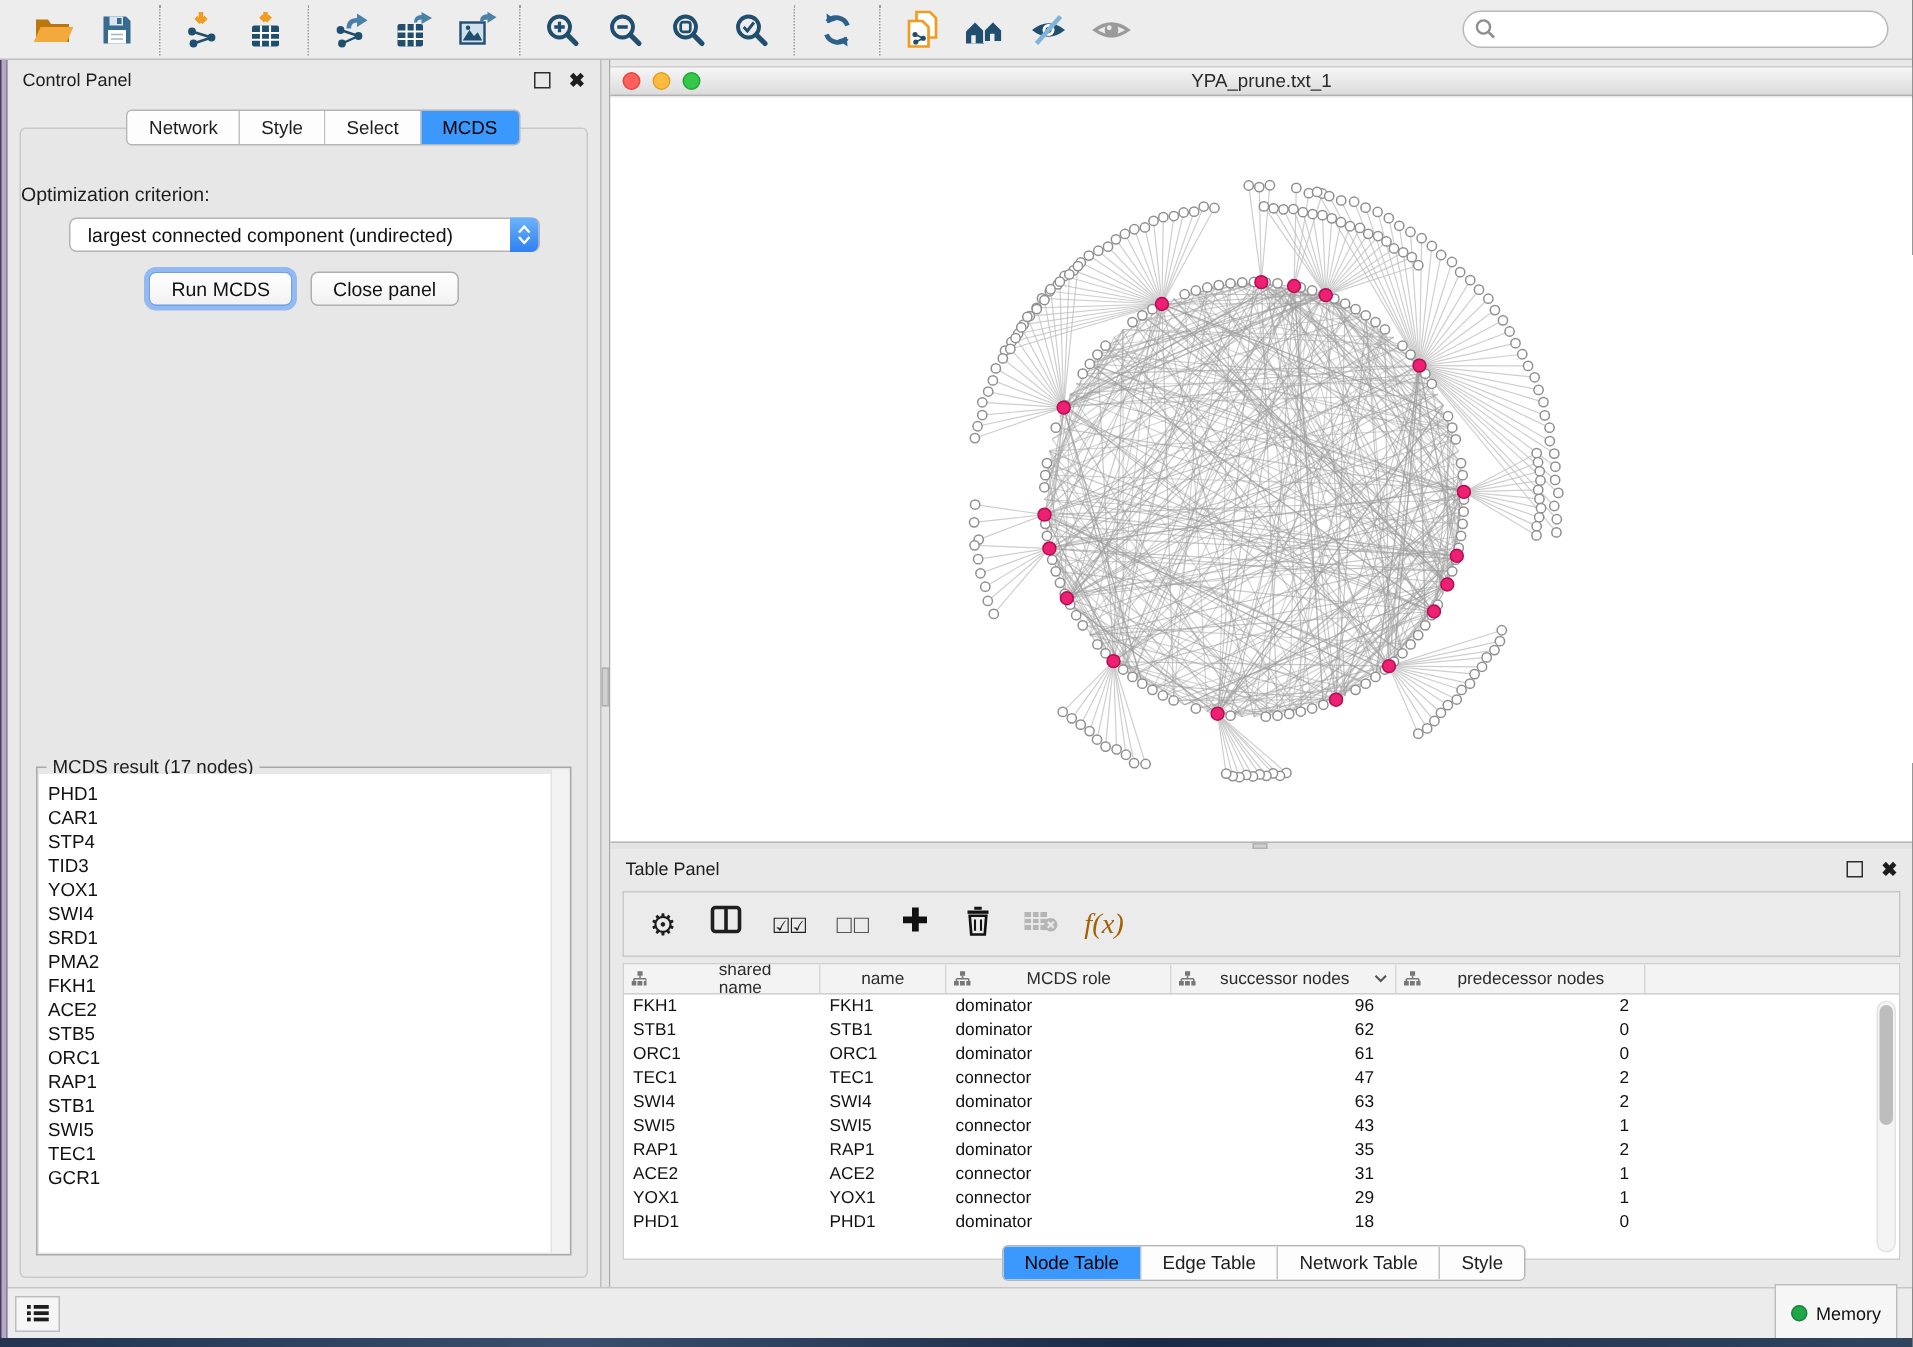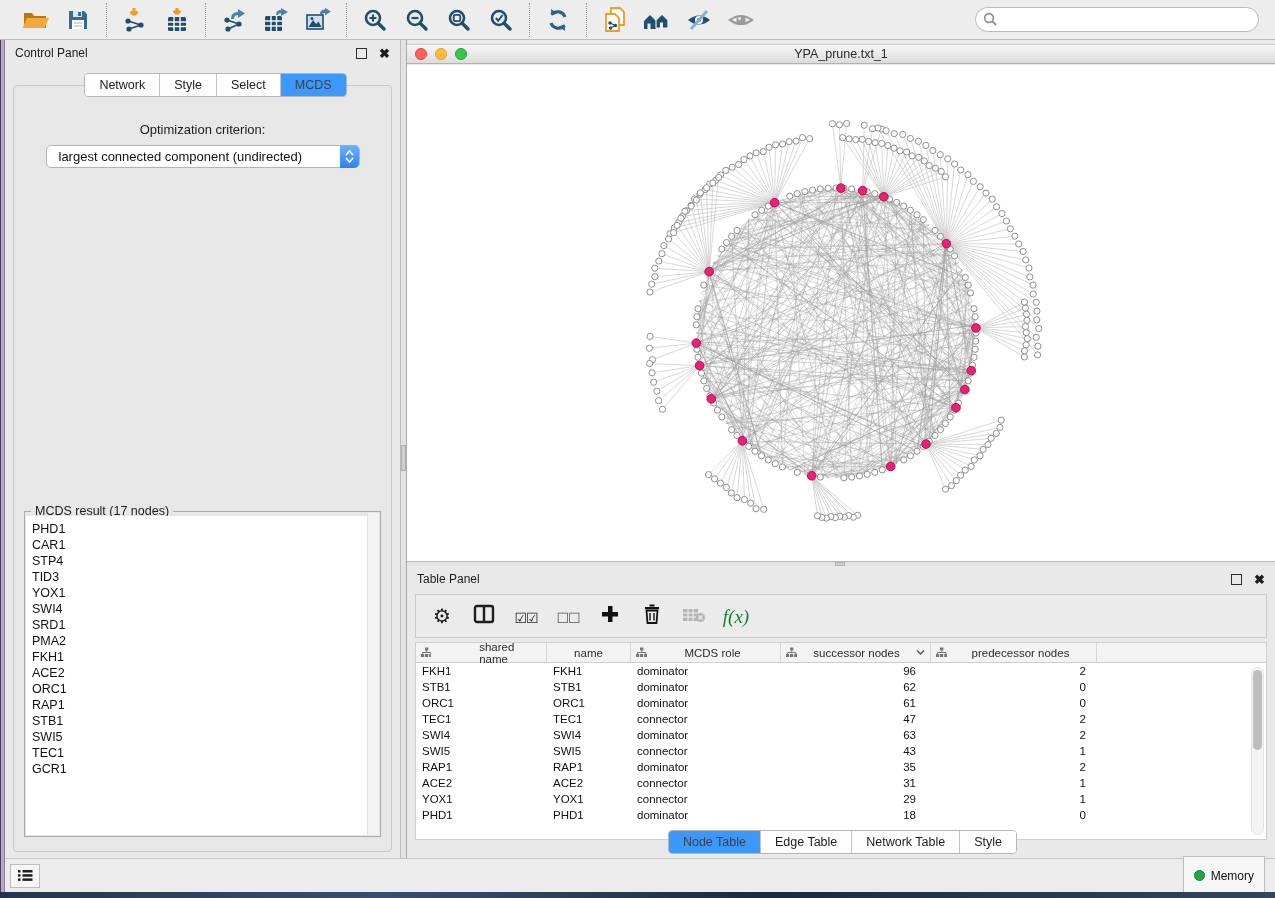--- a/index.html
+++ b/index.html
@@ -30,24 +30,24 @@
   .panel-titlebar .spacer{flex:1;}
   .float-btn{width:11px;height:11px;border:1.6px solid #2e2e2e;background:transparent;
       margin-right:12px;padding:0;}
   .close-btn{border:none;background:transparent;font-size:13px;font-weight:bold;color:#1d1d1d;
       padding:0;line-height:1;}
   .cp-tabs{position:absolute;left:0;top:33px;width:100%;display:flex;justify-content:center;z-index:3;padding-left:26px;}
   .seg{display:flex;border:1px solid #b5b5b5;border-radius:4px;overflow:hidden;background:#fff;}
   .seg button{border:none;background:#fdfdfd;font-size:12.5px;color:#1d1d1d;
       padding:3px 14px;border-right:1px solid #c3c3c3;font-family:"Liberation Sans",sans-serif;line-height:16px;}
   .seg button:last-child{border-right:none;}
-  .seg button.active{background:#3b99fd;color:#404040;}
+  .seg button.active{background:#3b99fd;color:#000000;}
   .cp-content{position:absolute;left:8px;right:8px;top:45px;bottom:6px;background:#e7e7e7;
       border:1px solid #c9c9c9;border-radius:4px;}
-  .opt-label{text-align:center;font-size:13px;margin-top:36px;color:#1c1c1c;}
+  .opt-label{text-align:left;font-size:13px;margin-top:36px;color:#1c1c1c;}
   .dropdown{position:relative;margin:8px auto 0;width:314px;height:23px;background:#fff;
       border:1px solid #b4b4b4;border-radius:5px;display:flex;align-items:center;
       padding-left:12px;font-size:13px;color:#111;}
   .dropdown .stepper{position:absolute;right:0;top:-1px;width:19px;height:23px;border-radius:0 5px 5px 0;
       background:linear-gradient(#6db3fb,#2f80f0);display:flex;flex-direction:column;
       align-items:center;justify-content:center;gap:1px;}
   .btn-row{display:flex;justify-content:center;gap:12px;margin-top:13px;}
   .mac-btn{background:linear-gradient(#ffffff,#f2f2f2);border:1px solid #b0b0b0;border-radius:5px;
       font-size:13px;color:#111;padding:2px 14px;height:23px;font-family:"Liberation Sans",sans-serif;}
   .mac-btn.focused{box-shadow:0 0 0 3px rgba(90,155,250,.6);border-color:#6f9fe8;}
@@ -77,21 +77,21 @@
   .net-title{position:absolute;left:0;right:0;text-align:center;font-size:12.5px;color:#2a2a2a;}
   .net-canvas{position:absolute;left:0;top:25px;width:868px;height:496px;background:#fff;}
   
   .table-panel{position:absolute;left:0;top:526px;width:100%;bottom:0;background:#e9e9e9;}
   .tp-toolbar{position:absolute;left:8px;right:8px;top:28px;height:44px;background:#ebebeb;
       border:1px solid #c9c9c9;display:flex;align-items:center;gap:10px;padding:0 10px;}
   .tp-btn{width:32px;height:32px;border:none;background:transparent;display:flex;align-items:center;
       justify-content:center;font-size:20px;color:#1e1e1e;padding:0;}
   .tp-btn .pair{font-size:14px;letter-spacing:-1px;color:#1e1e1e;}
   .tp-btn.disabled{color:#b5b5b5;}
-  .tp-btn .fx{font-family:"Liberation Serif",serif;font-style:italic;font-size:19px;color:#15803d;}
+  .tp-btn .fx{font-family:"Liberation Serif",serif;font-style:italic;font-size:19px;color:#a16207;}
   .tbl-wrap{position:absolute;left:8px;right:8px;top:76px;height:198px;background:#fff;
       border:1px solid #cfcfcf;overflow:hidden;}
   .tbl-header{display:flex;height:20px;background:#f3f3f3;border-bottom:1px solid #cfcfcf;}
   .th{display:flex;align-items:center;border-right:1px solid #d7d7d7;font-size:11.5px;color:#2c2c2c;
       padding:0 5px;gap:3px;}
   .th .lbl{margin:0 auto;}
   .col0{width:131px;gap:48px;} .col1{width:84px;} .col2{width:150px;} .col3{width:150px;text-align:center;} .col4{width:166px;}
   .tr{display:flex;height:16px;align-items:center;font-size:11.5px;color:#111;}
   .td{padding:0 6px;overflow:hidden;white-space:nowrap;}
   .td.num{text-align:right;}
@@ -330,33 +330,38 @@
         <span>largest connected component (undirected)</span>
         <span class="stepper">
           <svg width="9" height="6">
               <path d="M1 5 L4.5 1 L8 5" fill="none" stroke="#fff" stroke-width="1.6"></path>
             </svg>
           <svg width="9" height="6">
               <path d="M1 1 L4.5 5 L8 1" fill="none" stroke="#fff" stroke-width="1.6"></path>
             </svg>
         </span>
       </div>
+      <div class="btn-row">
+        <button class="mac-btn focused">Run MCDS</button>
+        <button class="mac-btn">Close panel</button>
+      </div>
       <div class="groupbox">
         <span class="groupbox-legend">MCDS result (17 nodes)</span>
         <div class="mcds-list" id="mcds-list">
             <div>PHD1</div>
             <div>CAR1</div>
             <div>STP4</div>
             <div>TID3</div>
             <div>YOX1</div>
             <div>SWI4</div>
             <div>SRD1</div>
             <div>PMA2</div>
             <div>FKH1</div>
             <div>ACE2</div>
+            <div>STB5</div>
             <div>ORC1</div>
             <div>RAP1</div>
             <div>STB1</div>
             <div>SWI5</div>
             <div>TEC1</div>
             <div>GCR1</div>
           </div>
         <div class="list-scroll"></div>
       </div>
     </div>

